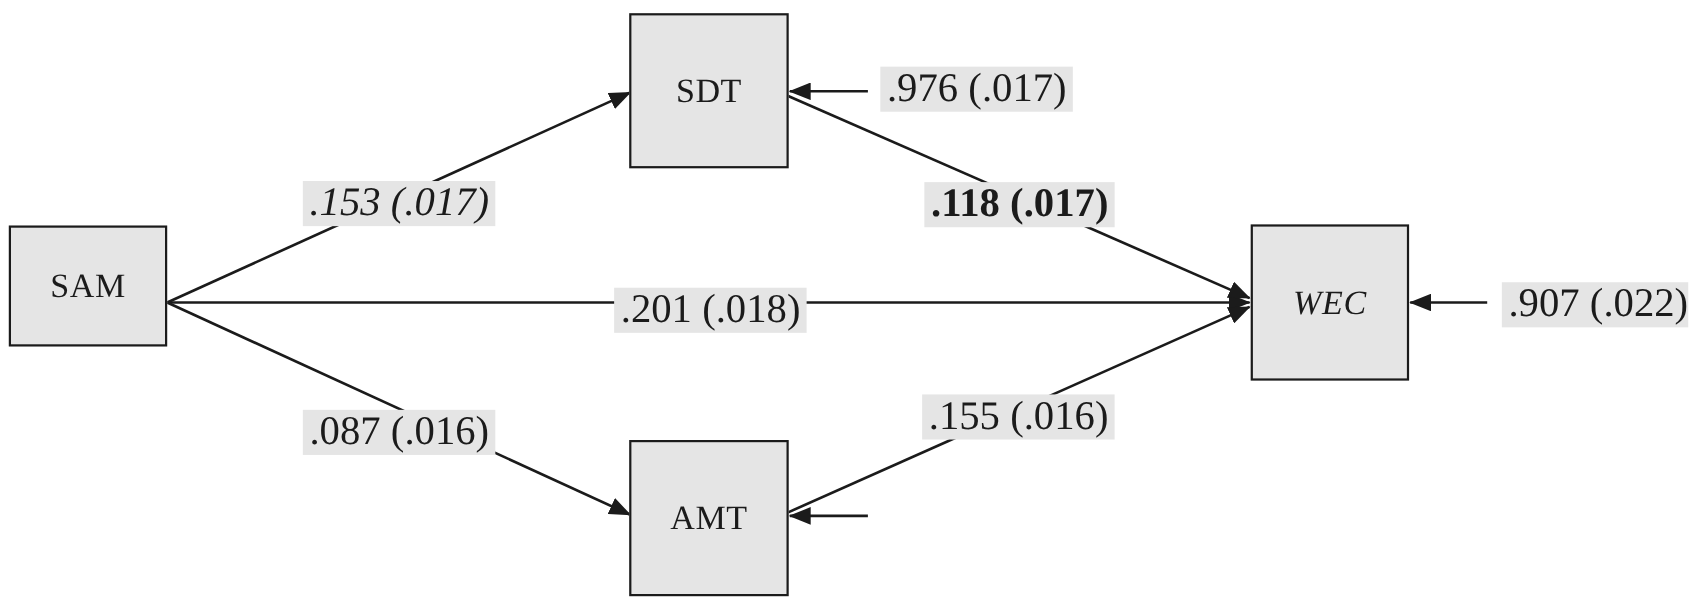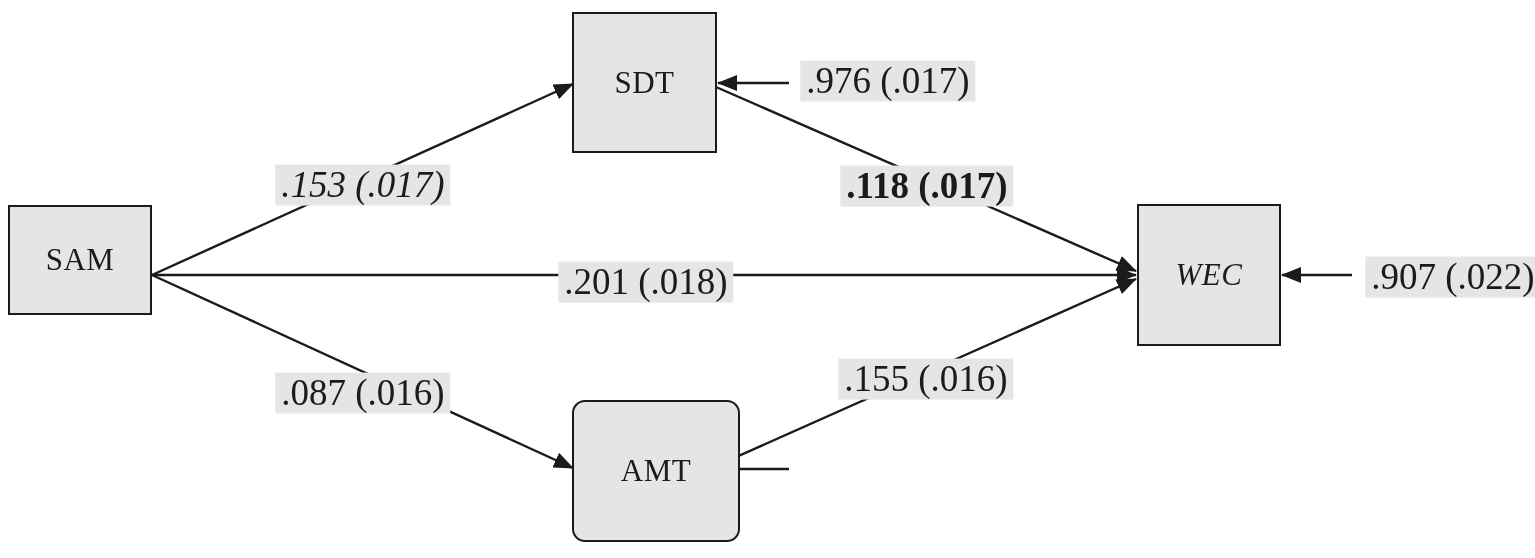--- a/index.html
+++ b/index.html
@@ -33,21 +33,21 @@
     border: 2.5px solid #1b1b1b;
     background: #e5e5e5;
     display: flex;
     align-items: center;
     justify-content: center;
     font-size: 31px;
     letter-spacing: 0.5px;
   }
   .node-sam { left: 8px;    top: 205px; width: 144px; height: 110px; }
   .node-sdt { left: 572px;  top: 12px;  width: 145px; height: 141px; }
-  .node-amt { left: 572px;  top: 400px; width: 168px; height: 142px; border-radius: 13px; }
+  .node-amt { left: 572px;  top: 400px; width: 145px; height: 142px; }
   .node-wec { left: 1137px; top: 204px; width: 144px; height: 142px; font-style: italic; }
   .lbl {
     position: absolute;
     transform: translate(-50%, -50%);
     background: #e5e5e5;
     padding: 1px 6px;
     font-size: 37px;
     white-space: nowrap;
     line-height: 1.05;
   }

